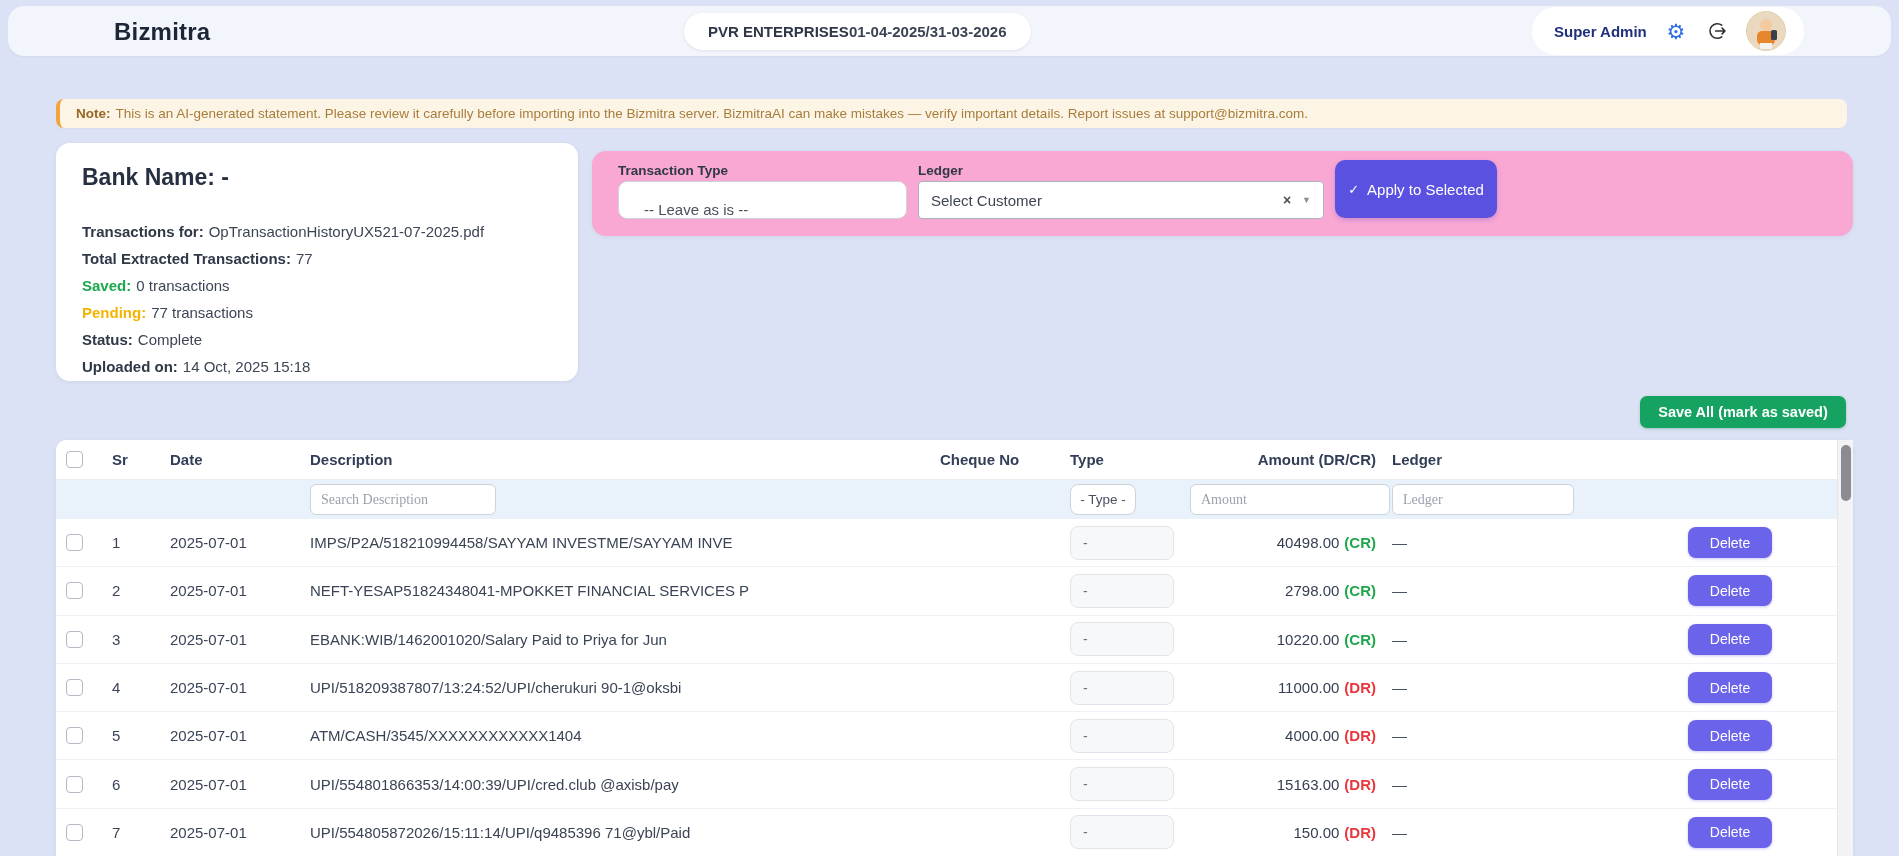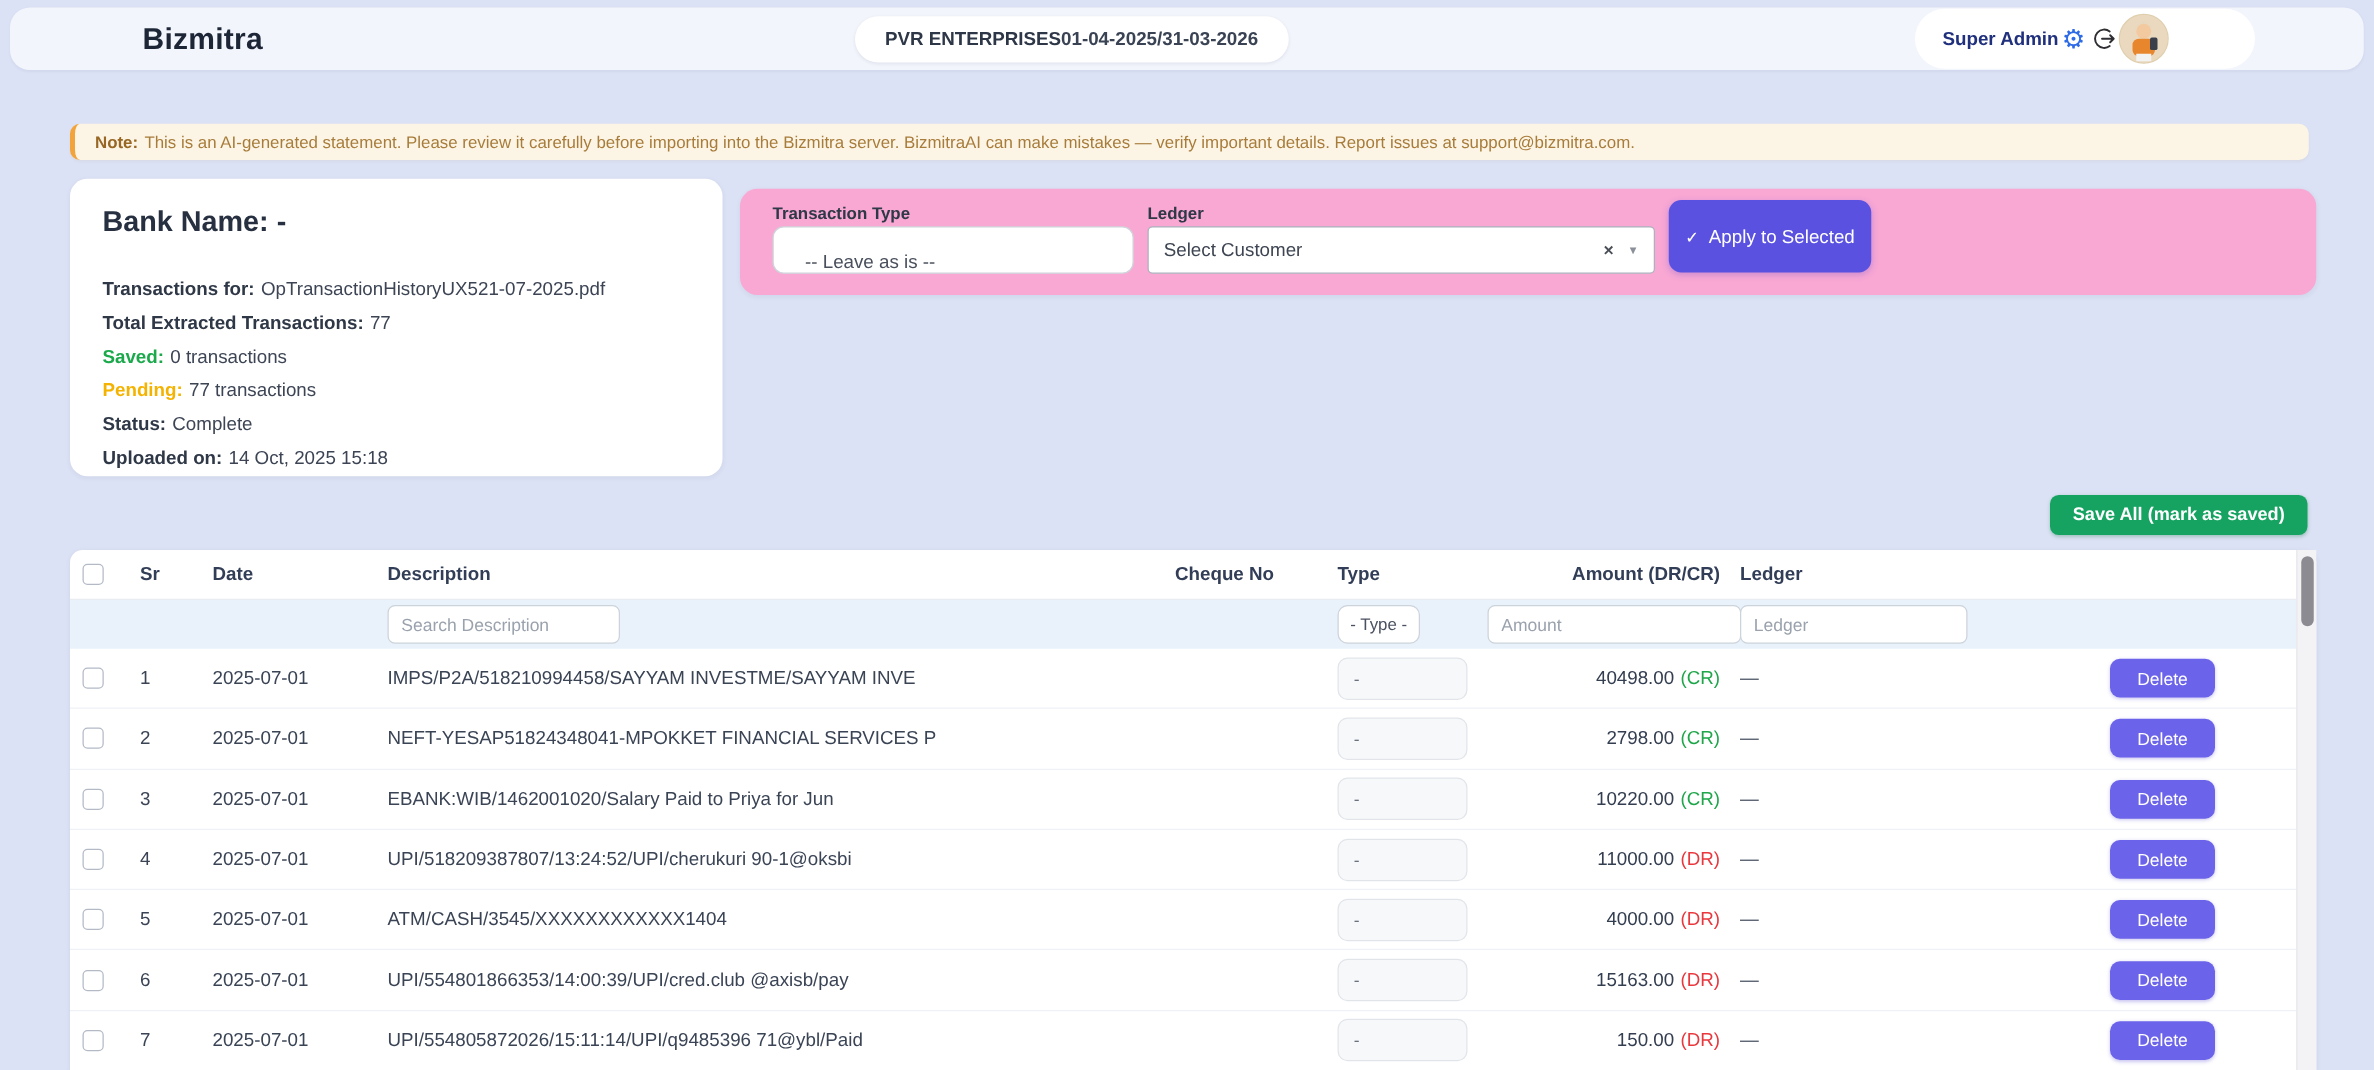--- a/index.html
+++ b/index.html
@@ -8,21 +8,21 @@
 
   
   .topbar{position:absolute;left:8px;top:6px;right:8px;height:50px;background:#f3f5fc;
     border-radius:16px;box-shadow:0 1px 2px rgba(60,70,120,.06);}
   .brand{position:absolute;left:106px;top:12px;font-size:24px;font-weight:700;color:#1d2637;letter-spacing:.2px}
   .company-pill{position:absolute;left:676px;top:7px;height:37px;background:#fff;border-radius:19px;
     display:flex;align-items:center;padding:0 24px;box-shadow:0 1px 3px rgba(40,50,90,.10);justify-content:center;}
   .company-name{font-weight:700;font-size:15px;color:#2e3747}
   .fiscal{font-weight:600;font-size:15px;color:#3a4354}
   .user-pill{position:absolute;left:1524px;top:1px;width:272px;height:48px;background:#fff;border-radius:24px;
-    display:flex;align-items:center;padding:0 6px 0 22px;}
+    display:flex;align-items:center;gap:17px;padding:0 6px 0 22px;}
   .user-role{font-size:15px;font-weight:700;color:#20307c;white-space:nowrap}
   .icon-btn{width:24px;height:24px;display:flex;align-items:center;justify-content:center;cursor:pointer;background:none;border:none}
   .gear{color:#2e6be6;font-size:21px;line-height:1}
   .avatar{width:40px;height:40px;border-radius:50%;background:#ead9bf;overflow:hidden;flex:none;border:1px solid #e0cfae}
 
   
   .note{position:absolute;left:56px;top:99px;width:1791px;height:29px;background:#fcf5e6;
     border-left:4px solid var(--note-orange,#f2a33c);border-radius:8px;display:flex;align-items:center;
     padding:0 16px;font-size:13.5px;color:#a87c3a;box-shadow:0 1px 2px rgba(120,90,20,.05)}
   .note b{font-weight:700;color:#976723;margin-right:5px}
@@ -71,31 +71,31 @@
   .c-sr{width:58px;flex:none}
   .c-date{width:140px;flex:none}
   .c-desc{width:630px;flex:none}
   .c-cheque{width:130px;flex:none}
   .c-type{width:120px;flex:none}
   .c-amount{width:200px;flex:none;display:flex;justify-content:flex-end;align-items:center;gap:5px;padding-right:14px}
   .c-ledger{width:290px;flex:none;padding-left:2px}
   .c-action{width:157px;flex:none}
   .checkbox{width:17px;height:17px;border:1.5px solid #b3bac6;border-radius:4px;background:#fff;cursor:pointer}
   .txt-input{height:31px;border:1px solid #ccd3da;border-radius:6px;background:#fff;font-size:14px;
-    padding:0 10px;color:#3a4455;outline:none;font-family:Liberation Sans, sans-serif}
+    padding:0 10px;color:#3a4455;outline:none;font-family:Liberation Serif, serif}
   .txt-input::placeholder{color:#9aa2ad}
   .search-input{width:186px}
   .amount-input{width:218px}
   .ledger-input{width:182px}
   .type-filter{width:66px;height:31px;border:1px solid #ccd3da;border-radius:8px;background:#fff;
     display:flex;align-items:center;justify-content:center;font-size:13.5px;color:#4a5160;cursor:pointer}
   .type-select{width:104px;height:34px;border:1px solid #e1e5ea;border-radius:8px;background:#f7f8fa;
     display:flex;align-items:center;padding:0 12px;font-size:14px;color:#6a7280;cursor:pointer}
   .amt-val{color:#343e51}
-  .tag{font-weight:400}
+  .tag{font-weight:700}
   .tag.cr{color:var(--credit-green,#1fa64a)}
   .tag.dr{color:var(--debit-red,#e8373d)}
   .ledger-dash{color:#4a5365}
   .delete-btn{margin-left:8px;width:84px;height:31px;background:var(--delete-indigo,#6b63ea);color:#fff;
     border:none;border-radius:8px;font-size:14px;cursor:pointer;box-shadow:0 1px 3px rgba(80,70,210,.3)}
 
   
   .scrollbar{position:absolute;right:0;top:0;width:16px;height:416px;background:#f3f3f6;border-left:1px solid #e6e6ec}
   .scroll-thumb{position:absolute;left:3px;top:5px;width:10px;height:56px;background:#8b8b91;border-radius:5px;cursor:pointer}
 </style>

